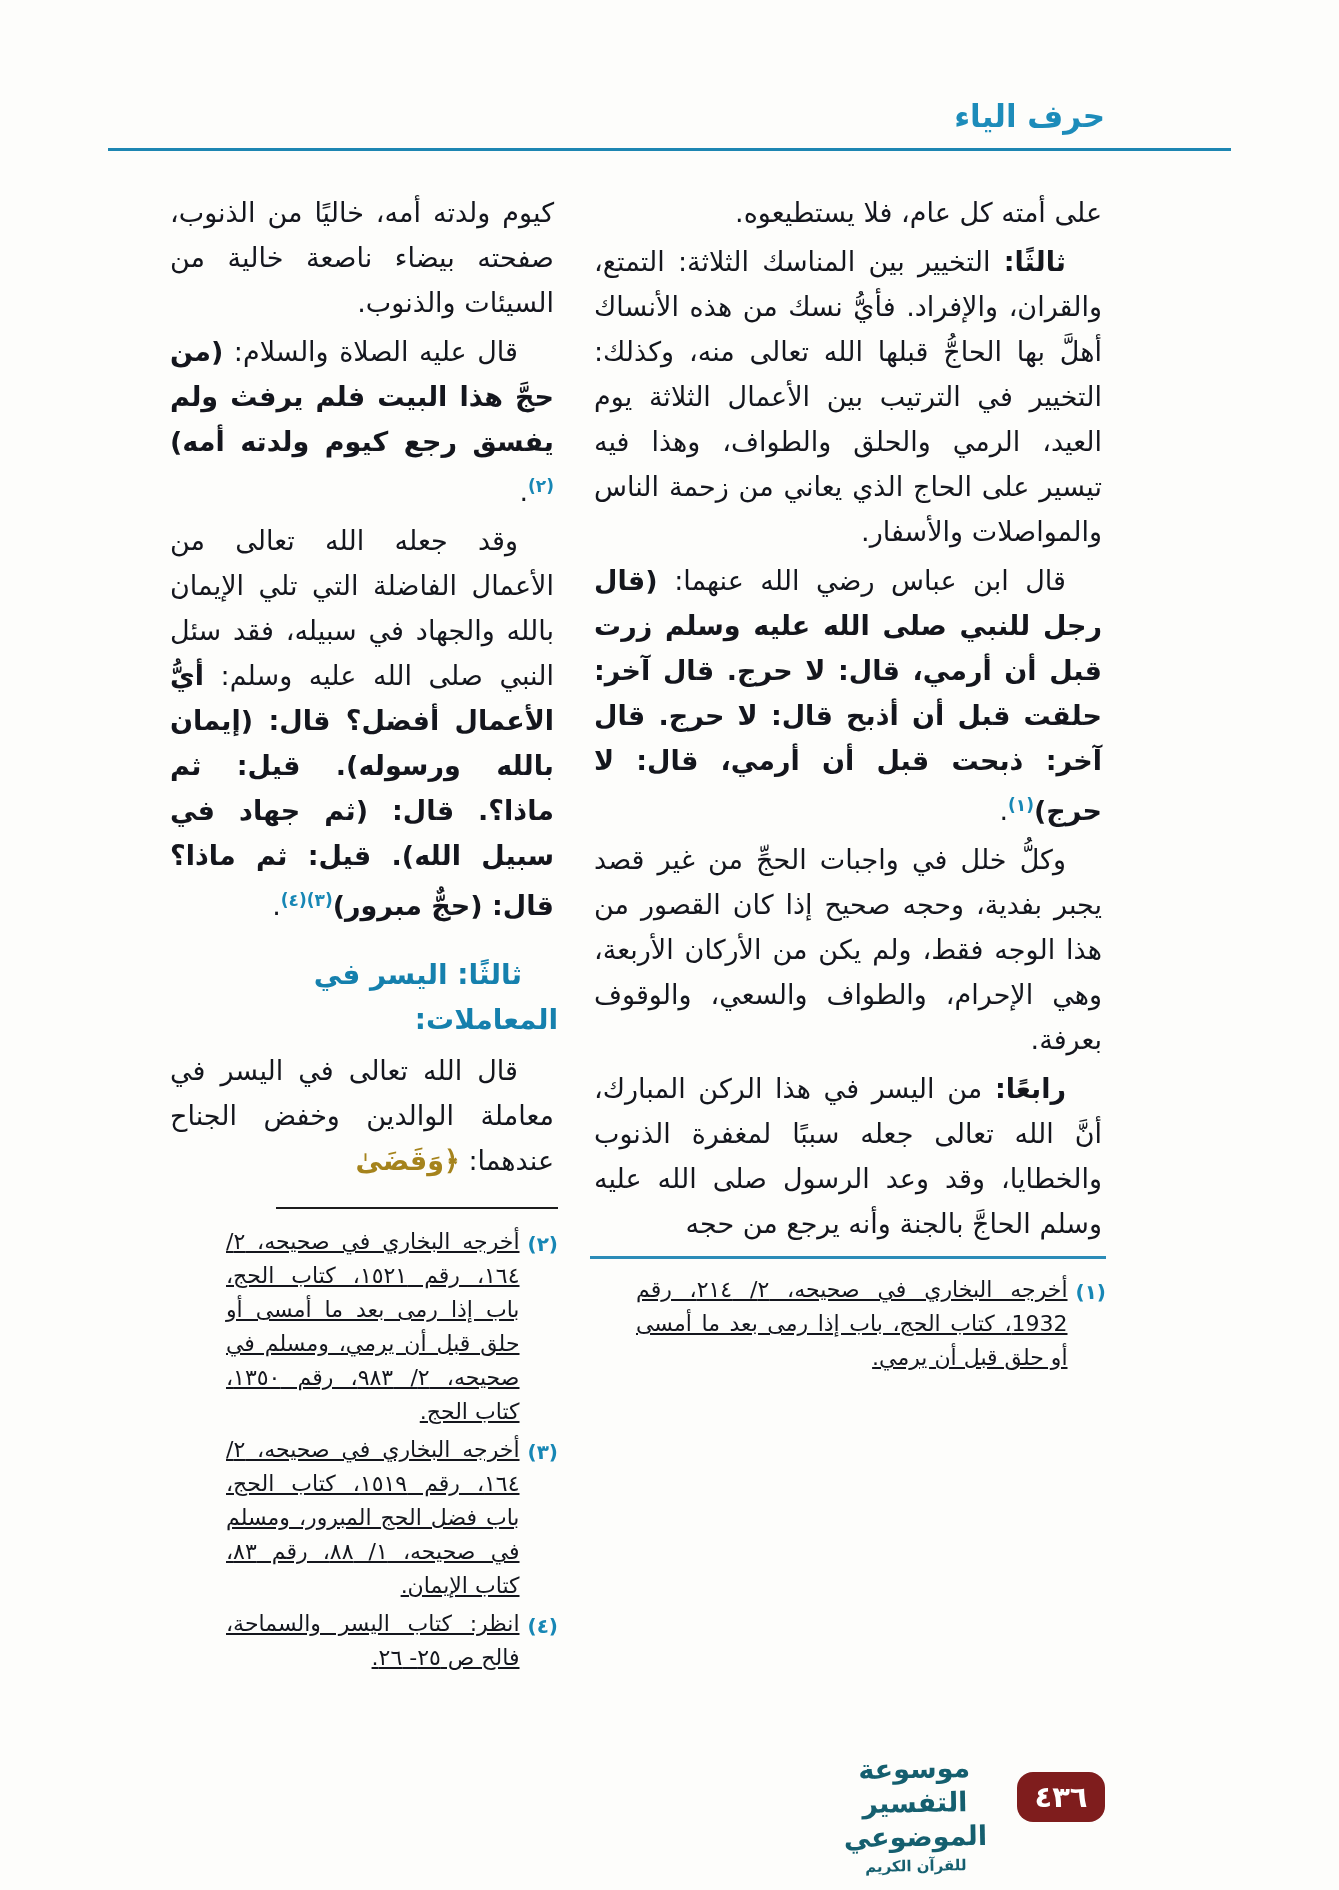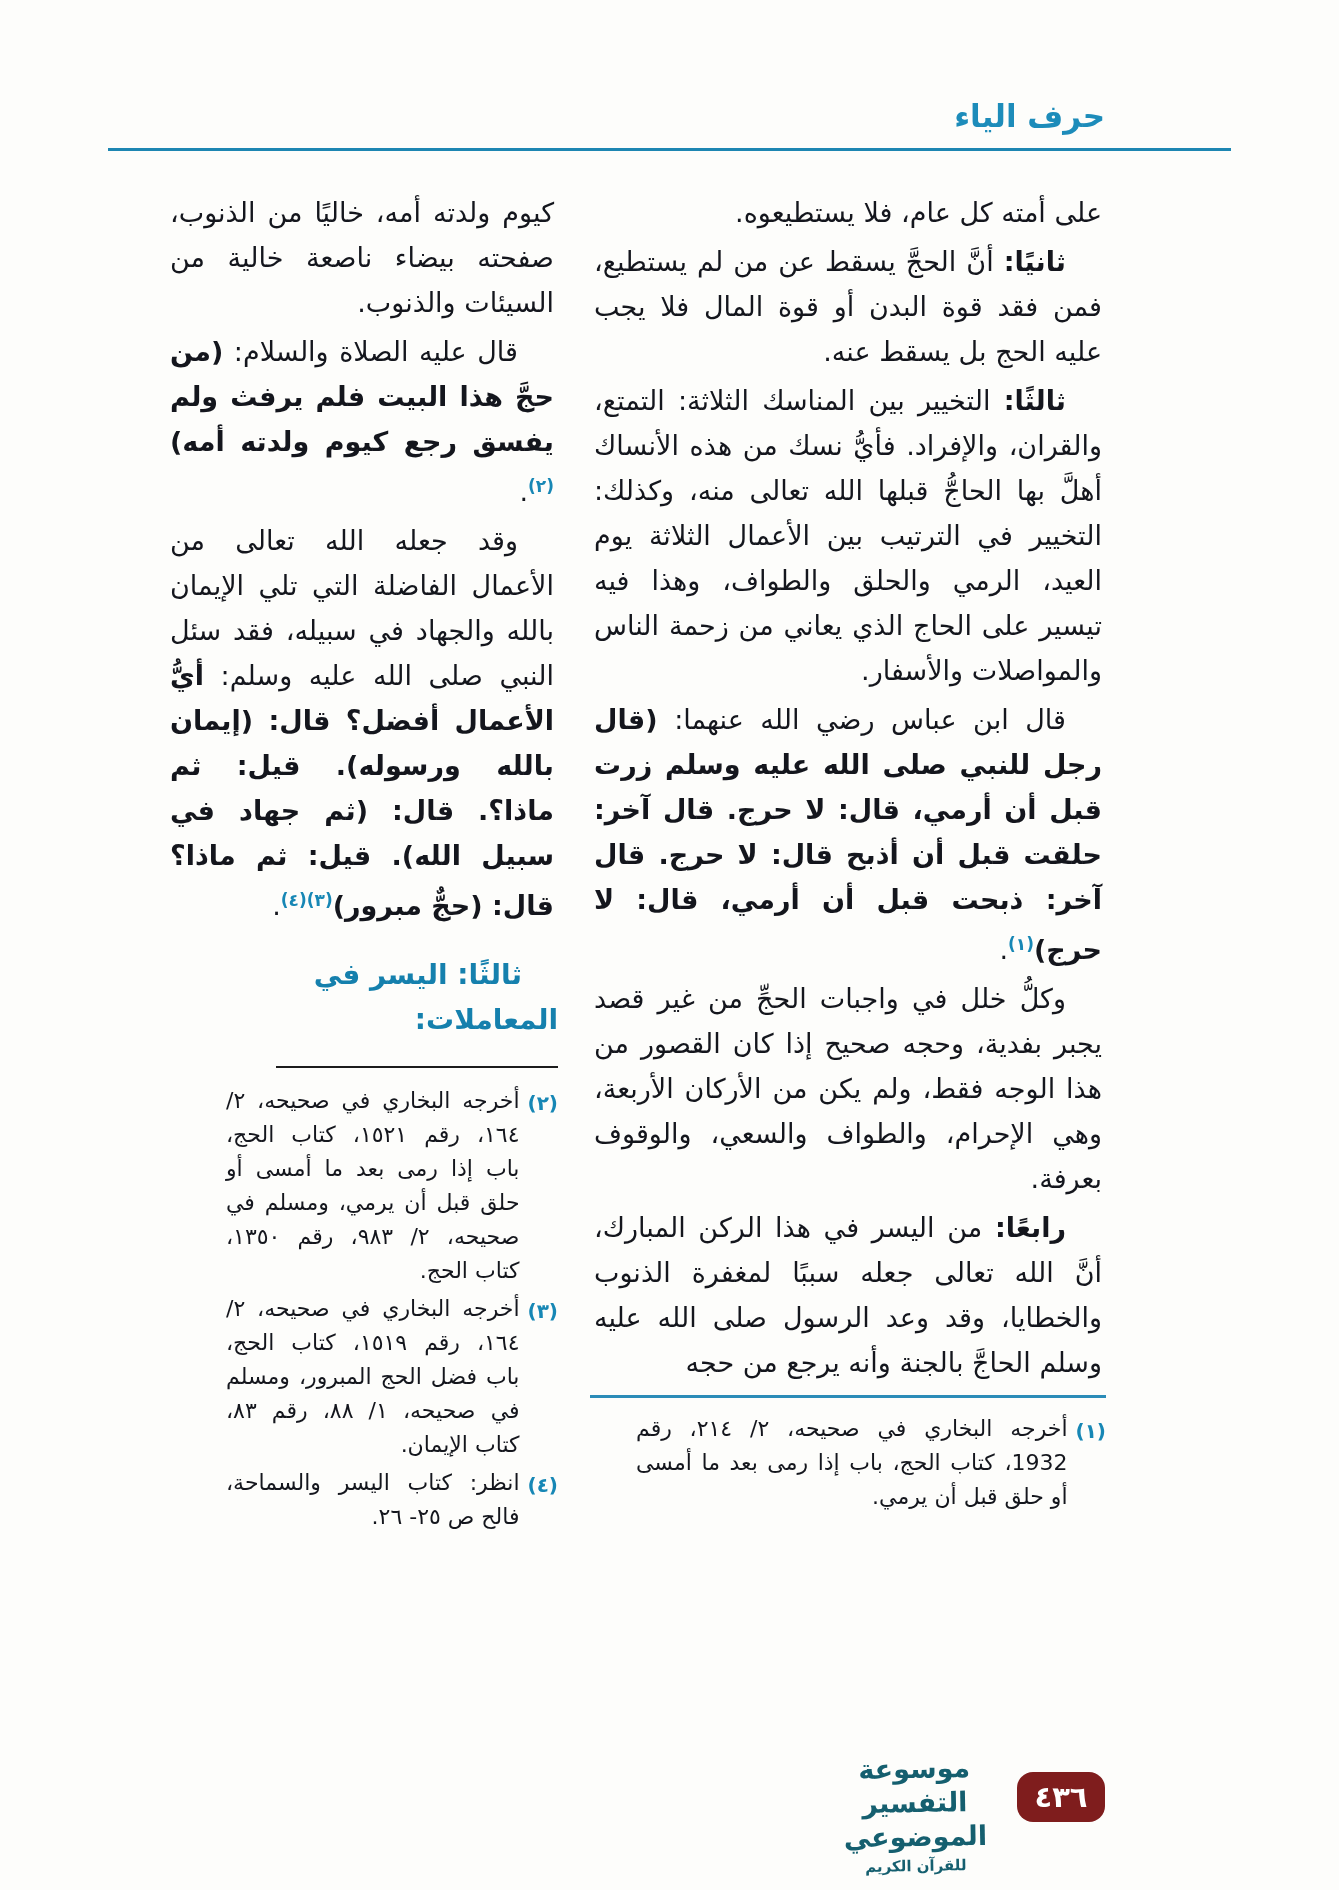--- a/index.html
+++ b/index.html
@@ -100,21 +100,21 @@
     text-align: justify;
     margin-bottom: 4px;
   }
   .fn-num {
     flex: 0 0 auto;
     color: #1787b5;
     font-weight: bold;
     font-size: 20px;
     padding-top: 2px;
   }
-  .fn-text { flex: 1 1 auto; }
+  .fn-text { flex: 1 1 auto; text-decoration: underline; }
 
   
   .logo {
     position: absolute;
     top: 1752px;
     left: 832px;
     width: 166px;
     text-align: center;
     color: #155f6f;
     transform: rotate(-1deg);
@@ -152,21 +152,20 @@
 <div class="page">
 
   <span class="header-title">حرف الياء</span>
   <div class="header-rule"></div>
 
   <div class="columns">
 
     <div class="col col-right">
       <p class="para">على أمته كل عام، فلا يستطيعوه.</p>
 
-      <p class="para indent"><span class="label">ثانيًا:</span><span> أنَّ الحجَّ يسقط عن من لم يستطيع، فمن فقد قوة البدن أو قوة المال فلا يجب عليه الحج بل يسقط عنه.</span></p>
 
       <p class="para indent"><span class="label">ثالثًا:</span><span> التخيير بين المناسك الثلاثة: التمتع، والقران، والإفراد. فأيُّ نسك من هذه الأنساك أهلَّ بها الحاجُّ قبلها الله تعالى منه، وكذلك: التخيير في الترتيب بين الأعمال الثلاثة يوم العيد، الرمي والحلق والطواف، وهذا فيه تيسير على الحاج الذي يعاني من زحمة الناس والمواصلات والأسفار.</span></p>
 
       <p class="para indent"><span>قال ابن عباس رضي الله عنهما: </span><span class="quote">(قال رجل للنبي صلى الله عليه وسلم زرت قبل أن أرمي، قال: لا حرج. قال آخر: حلقت قبل أن أذبح قال: لا حرج. قال آخر: ذبحت قبل أن أرمي، قال: لا حرج)</span><span class="fn-ref">(١)</span><span>.</span></p>
 
       <p class="para indent">وكلُّ خلل في واجبات الحجِّ من غير قصد يجبر بفدية، وحجه صحيح إذا كان القصور من هذا الوجه فقط، ولم يكن من الأركان الأربعة، وهي الإحرام، والطواف والسعي، والوقوف بعرفة.</p>
 
       <p class="para indent"><span class="label">رابعًا:</span><span> من اليسر في هذا الركن المبارك، أنَّ الله تعالى جعله سببًا لمغفرة الذنوب والخطايا، وقد وعد الرسول صلى الله عليه وسلم الحاجَّ بالجنة وأنه يرجع من حجه</span></p>
 
       <div class="fn-sep-right"></div>
@@ -182,20 +181,21 @@
     <div class="col col-left">
       <p class="para">كيوم ولدته أمه، خاليًا من الذنوب، صفحته بيضاء ناصعة خالية من السيئات والذنوب.</p>
 
       <p class="para indent"><span>قال عليه الصلاة والسلام: </span><span class="quote">(من حجَّ هذا البيت فلم يرفث ولم يفسق رجع كيوم ولدته أمه)</span><span class="fn-ref">(٢)</span><span>.</span></p>
 
       <p class="para indent"><span>وقد جعله الله تعالى من الأعمال الفاضلة التي تلي الإيمان بالله والجهاد في سبيله، فقد سئل النبي صلى الله عليه وسلم: </span><span class="quote">أيُّ الأعمال أفضل؟ قال: (إيمان بالله ورسوله). قيل: ثم ماذا؟. قال: (ثم جهاد في سبيل الله). قيل: ثم ماذا؟ قال: (حجٌّ مبرور)</span><span class="fn-ref">(٣)(٤)</span><span>.</span></p>
 
       <p class="sub-heading">ثالثًا: اليسر في المعاملات:</p>
 
 
+      <p class="para indent"><span>قال الله تعالى في اليسر في معاملة الوالدين وخفض الجناح عندهما: </span><span class="quran">﴿وَقَضَىٰ</span></p>
 
       <div class="fn-sep-left"></div>
 
       <div class="footnotes-left">
         <div class="footnote">
           <span class="fn-num">(٢)</span>
           <span class="fn-text">أخرجه البخاري في صحيحه، ٢/ ١٦٤، رقم ١٥٢١، كتاب الحج، باب إذا رمى بعد ما أمسى أو حلق قبل أن يرمي، ومسلم في صحيحه، ٢/ ٩٨٣، رقم ١٣٥٠، كتاب الحج.</span>
         </div>
         <div class="footnote">
           <span class="fn-num">(٣)</span>

